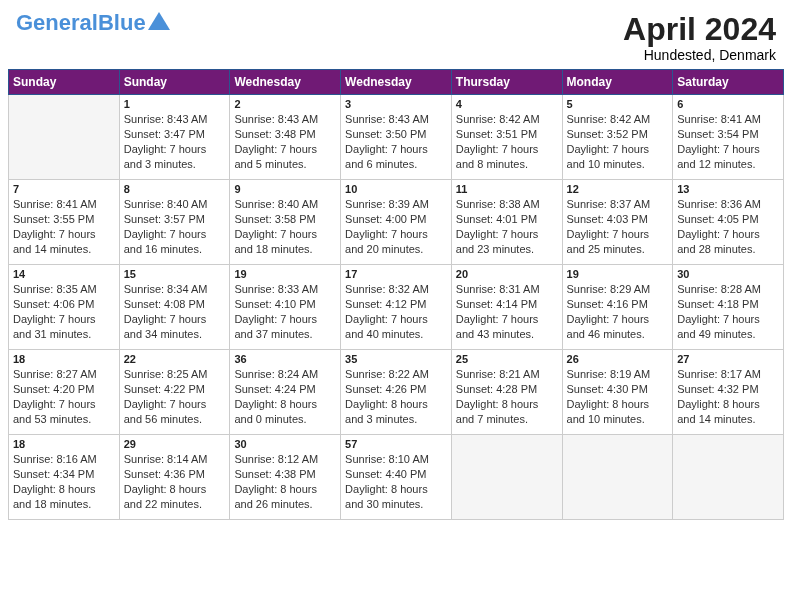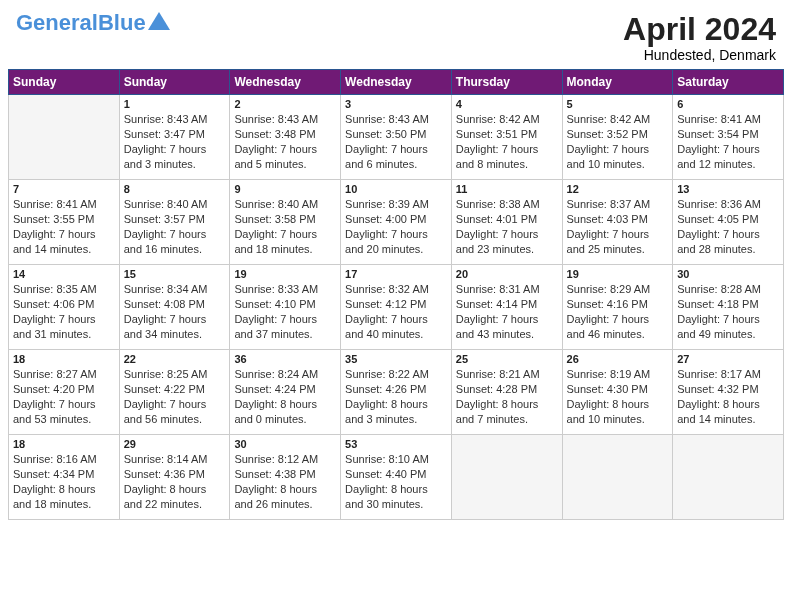--- a/index.html
+++ b/index.html
@@ -257,21 +257,21 @@
             </td>
             <td>
               <span class="day-number">29</span>
               <div class="cell-text">Sunrise: 8:14 AM<br>Sunset: 4:36 PM<br>Daylight: 8 hours and 22 minutes.</div>
             </td>
             <td>
               <span class="day-number">30</span>
               <div class="cell-text">Sunrise: 8:12 AM<br>Sunset: 4:38 PM<br>Daylight: 8 hours and 26 minutes.</div>
             </td>
             <td>
-              <span class="day-number">53</span>
+              <span class="day-number">57</span>
               <div class="cell-text">Sunrise: 8:10 AM<br>Sunset: 4:40 PM<br>Daylight: 8 hours and 30 minutes.</div>
             </td>
             <td class="empty"></td>
             <td class="empty"></td>
             <td class="empty"></td>
           </tr>
         </tbody>
     </table>
   </div>
 </div>

